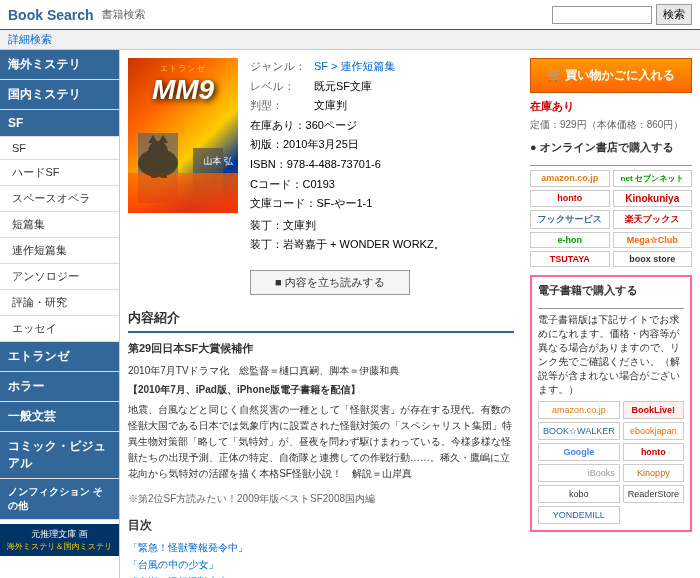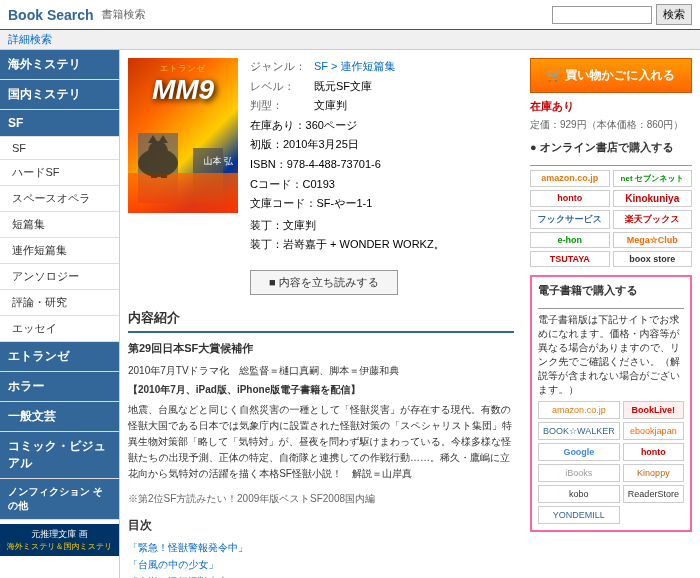--- a/index.html
+++ b/index.html
@@ -76,21 +76,21 @@
       background: rgba(80,80,80,0.7);
     }
 
     .book-info { flex: 1; font-size: 11px; line-height: 1.6; }
     .book-info-row { display: flex; gap: 4px; margin-bottom: 2px; }
     .book-info-label { color: #666; min-width: 60px; }
     .book-genre { color: #0066cc; }
     .preview-btn {
       background: #f5f5f5;
       border: 1px solid #999;
-      padding: 4px 18px;
+      padding: 4px 24px;
       font-size: 11px;
       cursor: pointer;
       color: #333;
       margin-top: 8px;
       display: inline-block;
     }
 
     
     .right-panel { width: 170px; flex-shrink: 0; padding-left: 8px; }
     .buy-btn {
@@ -148,21 +148,21 @@
       cursor: pointer;
       background: #fff;
       color: #333;
     }
     .ebook-btn.amazon-co { color: #e47911; }
     .ebook-btn.booklive { color: #cc0000; font-weight: bold; background: #fff0f0; }
     .ebook-btn.book-walker { color: #336699; text-align: center; }
     .ebook-btn.ebook-japan { color: #ff6600; }
     .ebook-btn.google { color: #4285f4; font-weight: bold; }
     .ebook-btn.honto { color: #cc0000; font-weight: bold; }
-    .ebook-btn.ibooks { color: #999; }
+    .ebook-btn.ibooks { color: #999; text-align: right; }
     .ebook-btn.kinoppy { color: #cc6600; }
     .ebook-btn.kobo { color: #333; }
     .ebook-btn.reader-store { color: #333; }
     .ebook-btn.yondemill { color: #336699; }
 
     
     .description { font-size: 11px; line-height: 1.7; color: #333; }
     .desc-title { font-size: 13px; font-weight: bold; margin-bottom: 6px; border-bottom: 2px solid #336699; padding-bottom: 2px; }
     .desc-award { font-size: 11px; font-weight: bold; margin-bottom: 4px; }
     .desc-text { font-size: 10px; line-height: 1.6; margin-bottom: 8px; }

